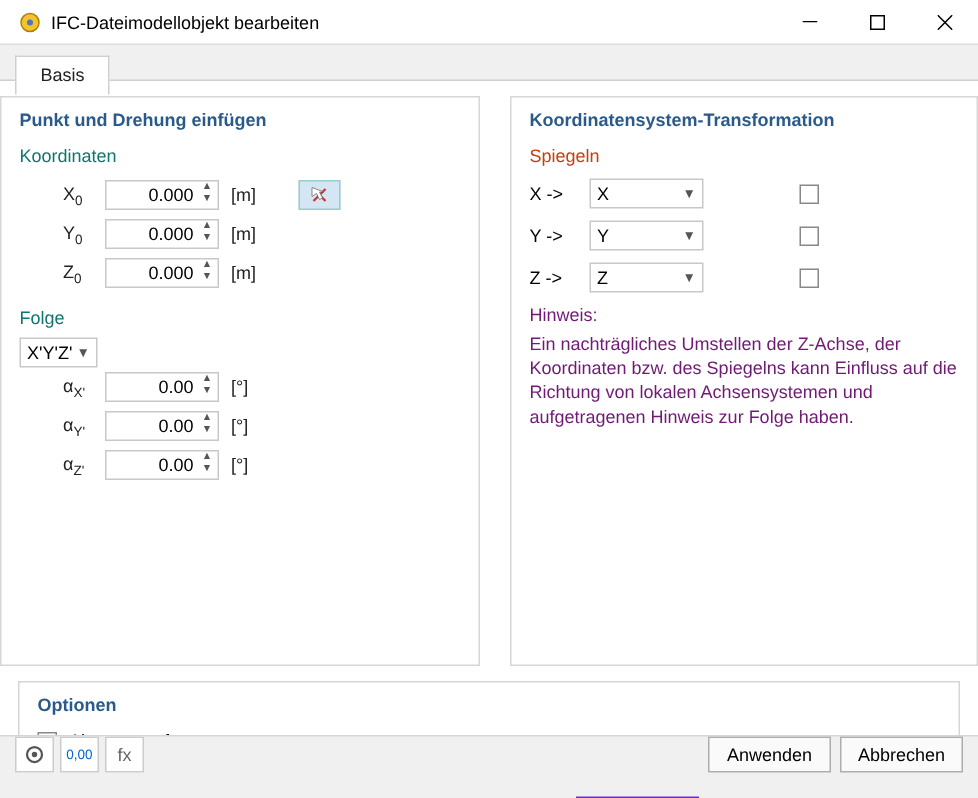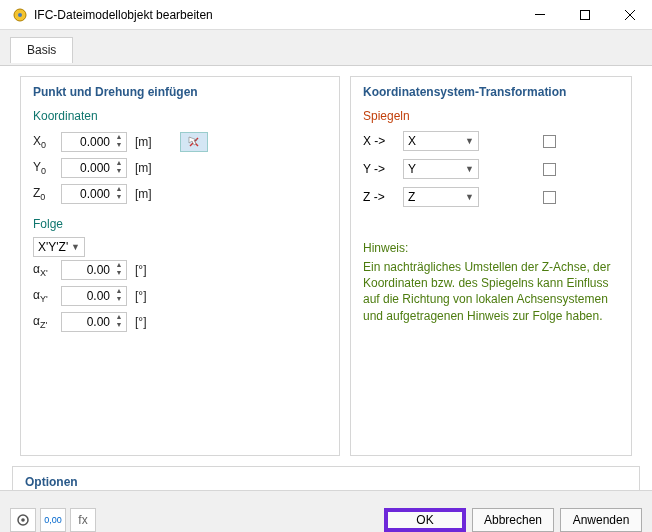--- a/index.html
+++ b/index.html
@@ -1,53 +1,53 @@
 <!DOCTYPE html>
 <html><head>
 <meta charset="utf-8">
 <style>
   * { box-sizing: border-box; font-family: 'Segoe UI', Tahoma, sans-serif; font-size: 12px; }
   body { margin: 0; background: #fff; width: 652px; height: 532px; overflow: hidden; }
   .titlebar { height: 30px; display: flex; align-items: center; padding: 0 0 0 12px; border-bottom: 1px solid #ddd; }
   .titlebar .icon { width: 16px; height: 16px; margin-right: 6px; display: inline-flex; align-items: center; justify-content: center; }
   .titlebar .title { flex: 1; color: #000; }
   .winbtn { width: 45px; height: 29px; display: flex; align-items: center; justify-content: center; color: #333; }
-  .tabbar { background: #f0f0f0; padding: 6px 0 0 10px; border-bottom: 1px solid #d0d0d0; height: 36px; }
+  .tabbar { background: #f0f0f0; padding: 6px 0 0 10px; border-bottom: 1px solid #d0d0d0; height: 24px; }
   .tab { display: inline-block; padding: 5px 16px 6px; background: #fff; border: 1px solid #d0d0d0; border-bottom: none; position: relative; top: 1px; color: #222; }
-  .content { padding: 10px 20px; display: flex; gap: 10px; height: 400px; }
+  .content { padding: 10px 0; display: flex; gap: 20px; height: 400px; }
   .panel { border: 1px solid #d6d6d6; background: #fff; padding: 8px 12px 10px; }
   .panel.left { width: 320px; }
   .panel.right { flex: 1; }
   .panel.opts { margin: 0 12px; width: 628px; border: 1px solid #d6d6d6; padding: 8px 12px 16px; }
   .grp-title { color: #2a5a8a; font-weight: 600; margin-bottom: 10px; }
   .sub { color: #0f766e; margin: 2px 0 6px; }
   .row { display: flex; align-items: center; height: 26px; }
-  .lab { width: 28px; color: #222; }
+  .lab { width: 28px; color: #222; margin-left: 29px; }
   .lab sub { font-size: 9px; }
-  .spin { width: 66px; height: 20px; border: 1px solid #c8c8c8; background: #fff; display: flex; align-items: center; padding: 0 2px 0 6px; }
+  .spin { width: 76px; height: 20px; border: 1px solid #c8c8c8; background: #fff; display: flex; align-items: center; padding: 0 2px 0 6px; }
   .spin .val { flex: 1; text-align: right; color: #000; }
   .spinbtns { display: flex; flex-direction: column; margin-left: 4px; }
   .spnb { width: 10px; height: 8px; line-height: 6px; font-size: 7px; color: #555; text-align: center; cursor: pointer; }
   .unit { margin-left: 8px; color: #222; }
   .pickbtn { margin-left: 28px; width: 28px; height: 20px; background: #d4e6f4; border: 1px solid #9cc; display: flex; align-items: center; justify-content: center; }
   .sel { height: 20px; border: 1px solid #c8c8c8; background: #fff; display: flex; align-items: center; padding: 0 4px; }
   .sel .txt { flex: 1; }
   .chev { font-size: 9px; color: #555; }
   .r2cols { display: flex; }
   .r2cols .colh1 { width: 170px; color: #222; }
   .r2cols .colh2 { color: #c2410c; }
   .swrow { display: flex; align-items: center; height: 28px; }
   .swlab { width: 40px; }
   .swsel { width: 76px; }
   .chkbox { width: 13px; height: 13px; border: 1px solid #888; background: #fff; margin-left: 64px; }
-  .hint { margin-top: 30px; color: #4d7c0f; }
+  .hint { margin-top: 4px; color: #701a75; }
   .hint p { margin: 4px 0 0; line-height: 1.35; }
   .optchk { display: flex; align-items: center; }
   .optchk .chkbox { margin-left: 0; margin-right: 8px; }
-  .bottombar { position: absolute; bottom: 0; left: 0; right: 0; height: 42px; border-top: 1px solid #d6d6d6; background: #f0f0f0; display: flex; align-items: flex-end; padding: 0 10px; }
+  .bottombar { position: absolute; bottom: 0; left: 0; right: 0; height: 42px; border-top: 1px solid #d6d6d6; background: #f0f0f0; display: flex; align-items: flex-start; padding: 0 10px; }
   .tbtn { width: 26px; height: 24px; border: 1px solid #ccc; background: #fff; margin-right: 4px; display: flex; align-items: center; justify-content: center; font-size: 10px; }
   .spacer { flex: 1; }
   .btn { min-width: 82px; height: 24px; border: 1px solid #adadad; background: #fafafa; margin-left: 6px; display: flex; align-items: center; justify-content: center; color: #000; }
   .btn.primary { border: 4px solid #6d28d9; margin-top: 40px; }
 </style>
 </head>
 <body>
 
 <div class="titlebar">
   <span class="icon">
@@ -218,15 +218,15 @@
       </svg>
     </div>
   <div class="tbtn">
       <span style="color:#06c;font-size:9px">0,00</span>
     </div>
   <div class="tbtn">
       <span style="color:#666">fx</span>
     </div>
   <div class="spacer"></div>
   <div class="btn primary">OK</div>
+  <div class="btn">Anwenden</div>
   <div class="btn">Abbrechen</div>
-  <div class="btn">Anwenden</div>
 </div>
 
 </body></html>

